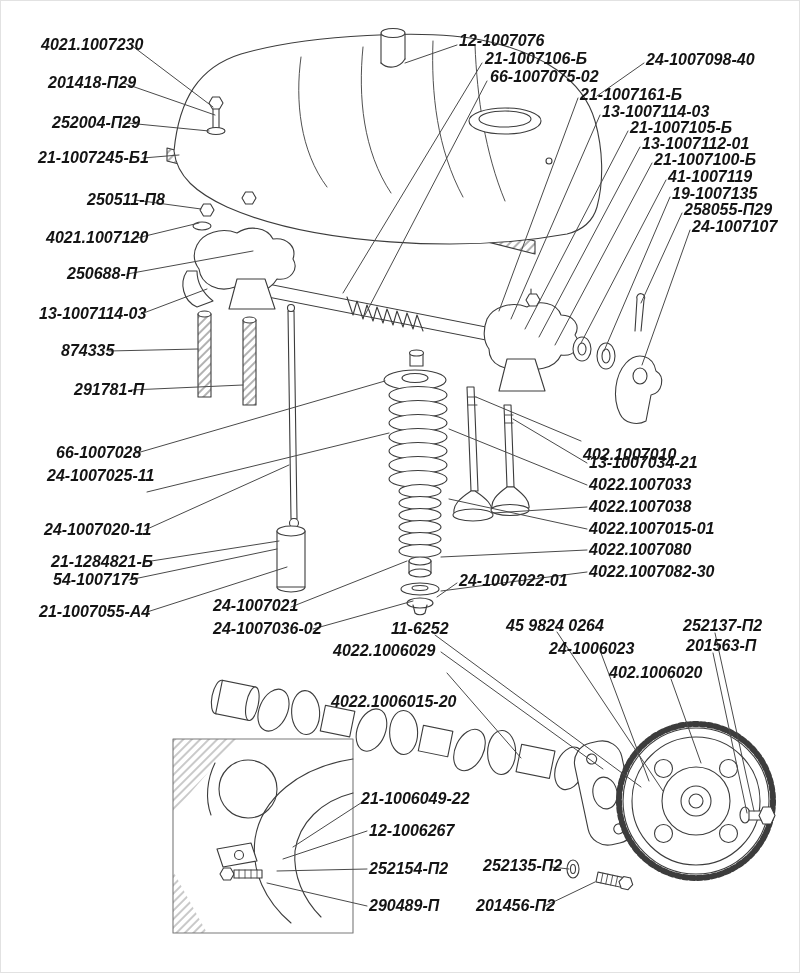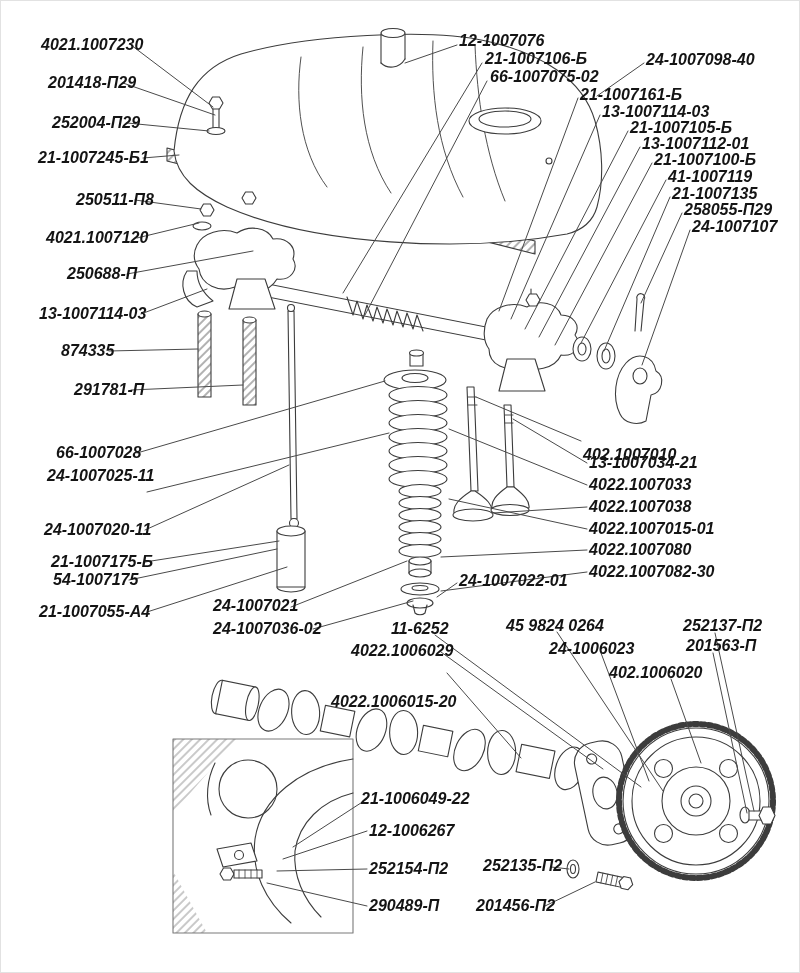--- a/index.html
+++ b/index.html
@@ -300,63 +300,63 @@
         <line x1="544" y1="905" x2="594" y2="881"></line>
       </g>
     </g>
   </svg>
 
 
   <div class="lbl" style="left:40px;top:37px">4021.1007230</div>
   <div class="lbl" style="left:47px;top:75px">201418-П29</div>
   <div class="lbl" style="left:51px;top:115px">252004-П29</div>
   <div class="lbl" style="left:37px;top:150px">21-1007245-Б1</div>
-  <div class="lbl" style="left:75px;top:192px">250511-П8</div>
+  <div class="lbl" style="left:86px;top:192px">250511-П8</div>
   <div class="lbl" style="left:45px;top:230px">4021.1007120</div>
   <div class="lbl" style="left:66px;top:266px">250688-П</div>
   <div class="lbl" style="left:38px;top:306px">13-1007114-03</div>
   <div class="lbl" style="left:60px;top:343px">874335</div>
   <div class="lbl" style="left:73px;top:382px">291781-П</div>
   <div class="lbl" style="left:55px;top:445px">66-1007028</div>
   <div class="lbl" style="left:46px;top:468px">24-1007025-11</div>
   <div class="lbl" style="left:43px;top:522px">24-1007020-11</div>
-  <div class="lbl" style="left:50px;top:554px">21-1007175-Б</div>
+  <div class="lbl" style="left:50px;top:554px">21-1284821-Б</div>
   <div class="lbl" style="left:52px;top:572px">54-1007175</div>
   <div class="lbl" style="left:38px;top:604px">21-1007055-А4</div>
 
   <div class="lbl" style="left:458px;top:33px">12-1007076</div>
   <div class="lbl" style="left:484px;top:51px">21-1007106-Б</div>
   <div class="lbl" style="left:489px;top:69px">66-1007075-02</div>
 
   <div class="lbl" style="left:645px;top:52px">24-1007098-40</div>
   <div class="lbl" style="left:579px;top:87px">21-1007161-Б</div>
   <div class="lbl" style="left:601px;top:104px">13-1007114-03</div>
   <div class="lbl" style="left:629px;top:120px">21-1007105-Б</div>
   <div class="lbl" style="left:641px;top:136px">13-1007112-01</div>
   <div class="lbl" style="left:653px;top:152px">21-1007100-Б</div>
   <div class="lbl" style="left:667px;top:169px">41-1007119</div>
-  <div class="lbl" style="left:671px;top:186px">21-1007135</div>
+  <div class="lbl" style="left:671px;top:186px">19-1007135</div>
   <div class="lbl" style="left:683px;top:202px">258055-П29</div>
   <div class="lbl" style="left:691px;top:219px">24-1007107</div>
 
   <div class="lbl" style="left:582px;top:447px">402.1007010</div>
   <div class="lbl" style="left:588px;top:455px">13-1007034-21</div>
   <div class="lbl" style="left:588px;top:477px">4022.1007033</div>
   <div class="lbl" style="left:588px;top:499px">4022.1007038</div>
   <div class="lbl" style="left:588px;top:521px">4022.1007015-01</div>
   <div class="lbl" style="left:588px;top:542px">4022.1007080</div>
   <div class="lbl" style="left:588px;top:564px">4022.1007082-30</div>
 
   <div class="lbl" style="left:458px;top:573px">24-1007022-01</div>
   <div class="lbl" style="left:212px;top:598px">24-1007021</div>
   <div class="lbl" style="left:212px;top:621px">24-1007036-02</div>
 
   <div class="lbl" style="left:390px;top:621px">11-6252</div>
   <div class="lbl" style="left:505px;top:618px">45 9824 0264</div>
-  <div class="lbl" style="left:350px;top:643px">4022.1006029</div>
+  <div class="lbl" style="left:332px;top:643px">4022.1006029</div>
   <div class="lbl" style="left:548px;top:641px">24-1006023</div>
   <div class="lbl" style="left:330px;top:694px">4022.1006015-20</div>
   <div class="lbl" style="left:682px;top:618px">252137-П2</div>
   <div class="lbl" style="left:685px;top:638px">201563-П</div>
   <div class="lbl" style="left:608px;top:665px">402.1006020</div>
 
   <div class="lbl" style="left:360px;top:791px">21-1006049-22</div>
   <div class="lbl" style="left:368px;top:823px">12-1006267</div>
   <div class="lbl" style="left:368px;top:861px">252154-П2</div>
   <div class="lbl" style="left:368px;top:898px">290489-П</div>

